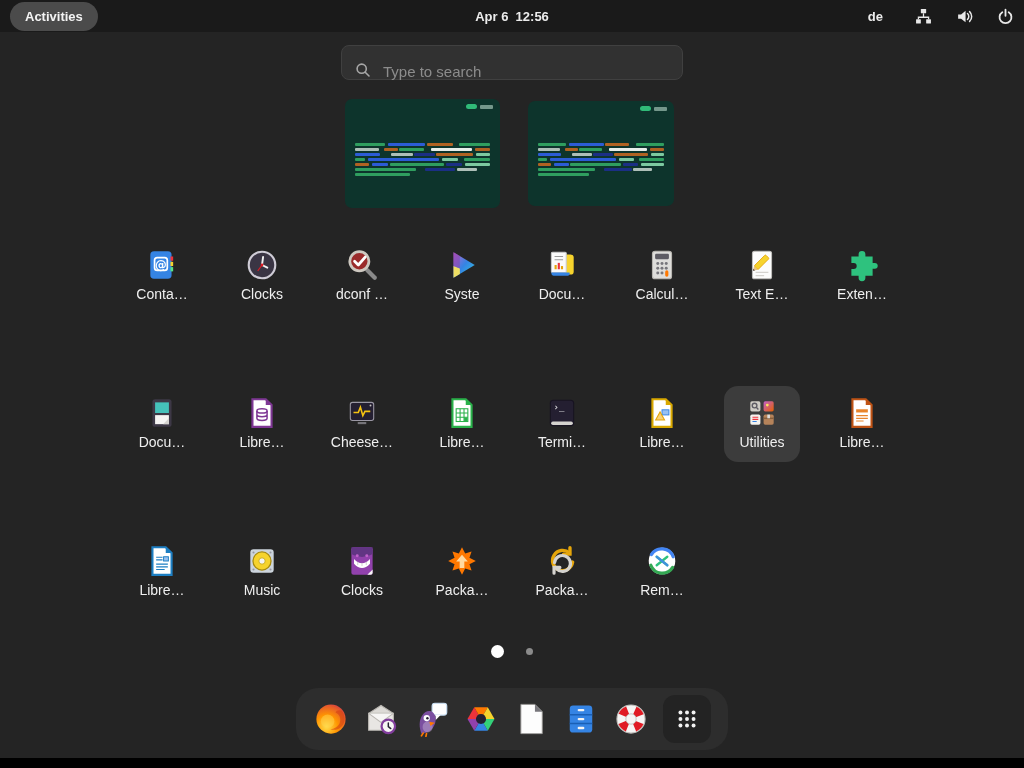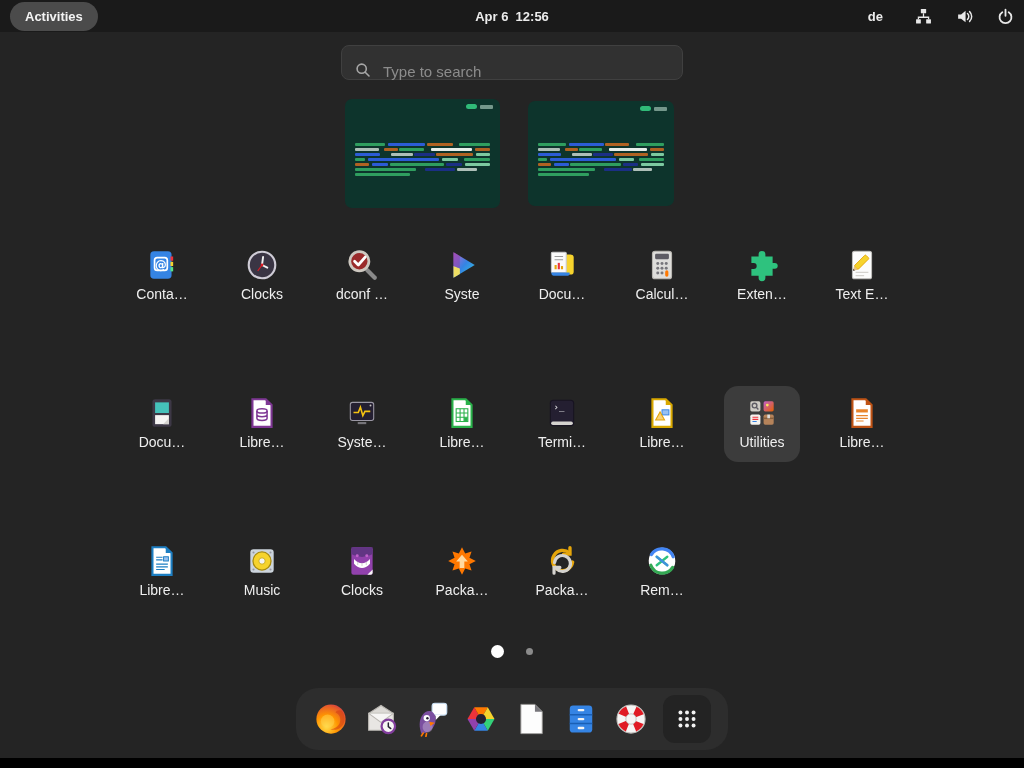--- a/index.html
+++ b/index.html
@@ -312,42 +312,42 @@
             <circle cx="16" cy="23.5" r="1.4"></circle>
           </g>
           <rect x="19" y="21" width="3" height="6" rx="1.5" fill="#ff7800"></rect>
         </svg>
       </span>
       <span class="app-label">Calcul…</span>
     </div>
     <div class="app-tile">
       <span class="app-icon">
         <svg viewBox="0 0 32 32">
-          <path fill="#2ec27e" d="M12.8 8V6a3.2 3.2 0 0 1 6.4 0v2H26v6h2a2.8 2.8 0 0 1 0 5.6h-2V26h-6.8v2a3.2 3.2 0 0 1-6.4 0v-2H6v-6.2h2.2a2.8 2.8 0 0 0 0-5.6H6V8z"></path>
-        </svg>
-      </span>
-      <span class="app-label">Exten…</span>
-    </div>
-    <div class="app-tile">
-      <span class="app-icon">
-        <svg viewBox="0 0 32 32">
           <rect x="7" y="3" width="18" height="26" rx="2" fill="#fcfcfc" stroke="#c0bfbc"></rect>
           <path d="M10 23h12M10 26h8" stroke="#d5d3cf" stroke-width="1.2"></path>
           <g transform="rotate(-45 16 13)">
             <rect x="8" y="10.5" width="15" height="5" rx="1" fill="#f6d32d" stroke="#e5a50a" stroke-width=".8"></rect>
             <path d="M8 10.5l-4 2.5 4 2.5z" fill="#e8c47f"></path>
             <path d="M5.6 11.9l-1.6 1.1 1.6 1.1z" fill="#3d3846"></path>
           </g>
         </svg>
       </span>
       <span class="app-label">Text E…</span>
     </div>
     <div class="app-tile">
       <span class="app-icon">
         <svg viewBox="0 0 32 32">
+          <path fill="#2ec27e" d="M12.8 8V6a3.2 3.2 0 0 1 6.4 0v2H26v6h2a2.8 2.8 0 0 1 0 5.6h-2V26h-6.8v2a3.2 3.2 0 0 1-6.4 0v-2H6v-6.2h2.2a2.8 2.8 0 0 0 0-5.6H6V8z"></path>
+        </svg>
+      </span>
+      <span class="app-label">Exten…</span>
+    </div>
+    <div class="app-tile">
+      <span class="app-icon">
+        <svg viewBox="0 0 32 32">
           <rect x="7" y="3" width="18" height="26" rx="2.5" fill="#3d3846"></rect>
           <rect x="9.5" y="6" width="13" height="10" fill="#45c1ba"></rect>
           <path d="M9.5 18h13v8.5h-13z" fill="#f6f5f4"></path>
           <path d="M17 26.5l5.5-5.5v5.5z" fill="#d5d3cf"></path>
         </svg>
       </span>
       <span class="app-label">Docu…</span>
     </div>
     <div class="app-tile">
       <span class="app-icon">
@@ -362,21 +362,21 @@
     </div>
     <div class="app-tile">
       <span class="app-icon">
         <svg viewBox="0 0 32 32">
           <rect x="5" y="6" width="22" height="17" rx="2" fill="#241f31" stroke="#9a97a3"></rect>
           <path d="M8 15.5h4.5l2-5 2.3 8 2-4h5" stroke="#f5c211" stroke-width="1.5" fill="none"></path>
           <circle cx="24" cy="9" r=".9" fill="#c0bfbc"></circle>
           <rect x="12" y="24.5" width="8" height="2" fill="#77767b"></rect>
         </svg>
       </span>
-      <span class="app-label">Syste…</span>
+      <span class="app-label">Cheese…</span>
     </div>
     <div class="app-tile">
       <span class="app-icon">
         <svg viewBox="0 0 32 32">
           <path d="M7 3h12.5L25 8.5V29H7z" fill="#fff" stroke="#2ab14a" stroke-width="2"></path>
           <path d="M19.5 3L25 8.5h-5.5z" fill="#2ab14a"></path>
           <g stroke="#2ab14a" stroke-width="1">
             <rect x="10.5" y="12" width="11" height="12" fill="none"></rect>
             <path d="M10.5 16h11M10.5 20h11M14.2 12v12M17.9 12v12"></path>
           </g>

